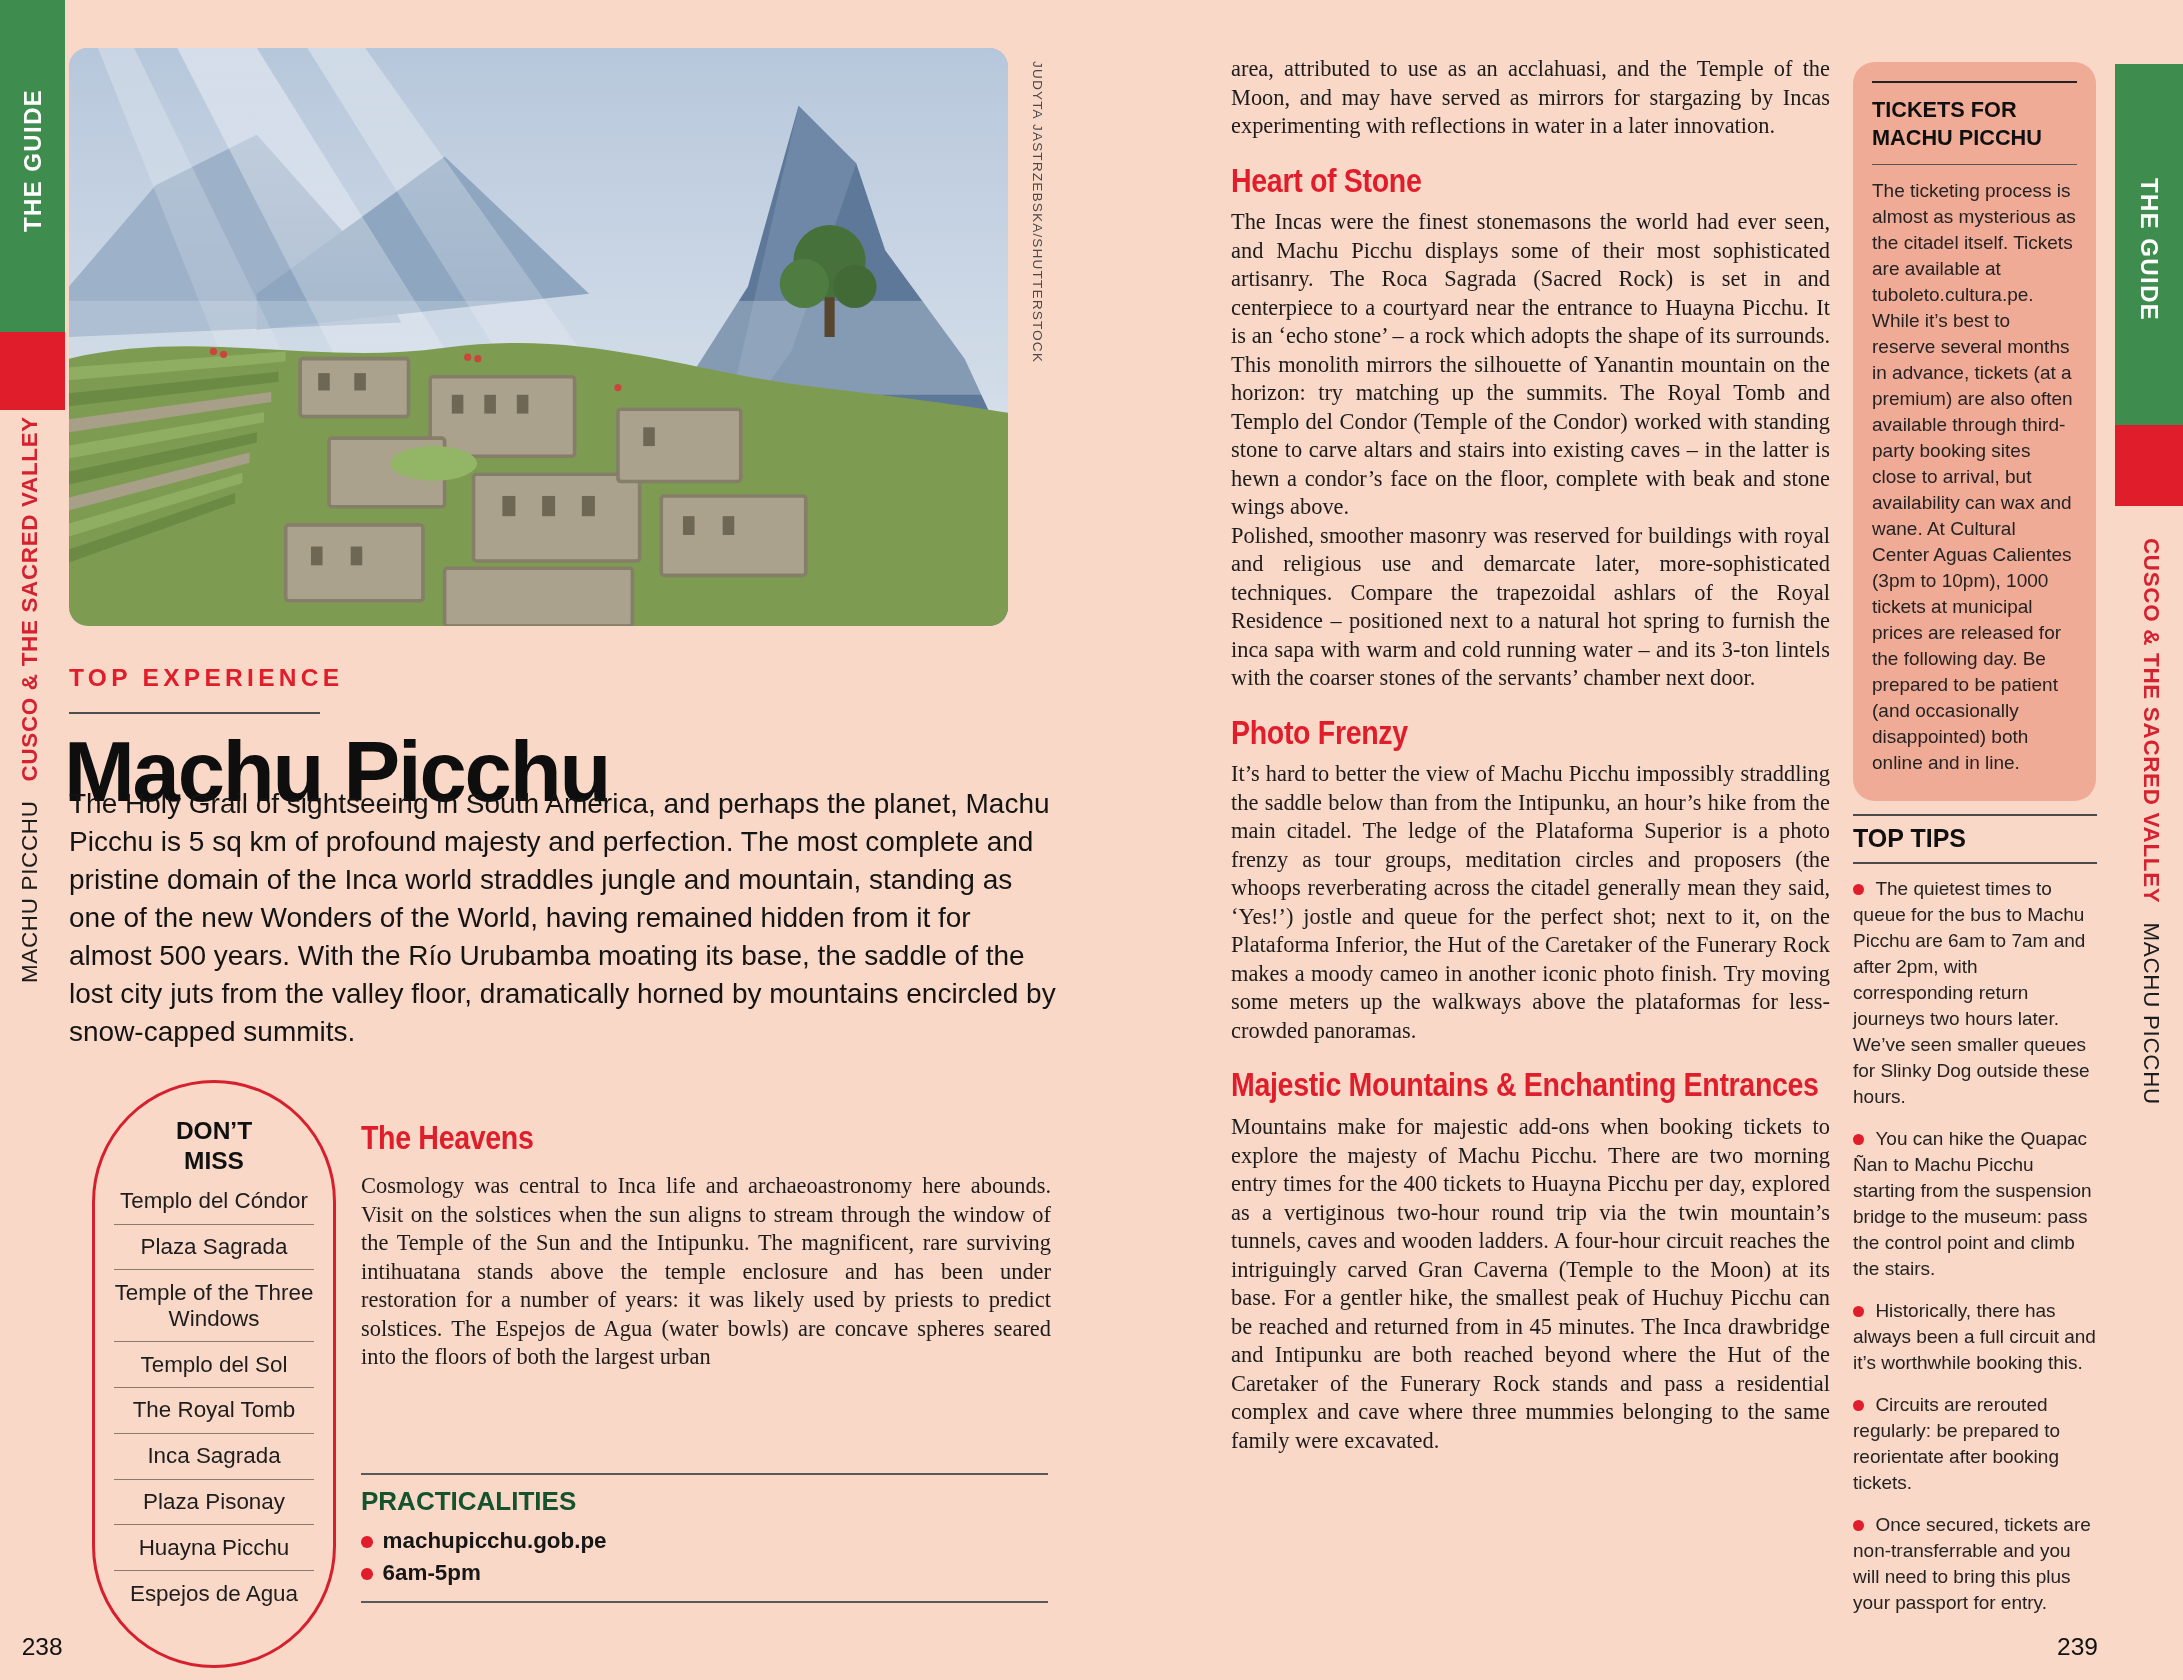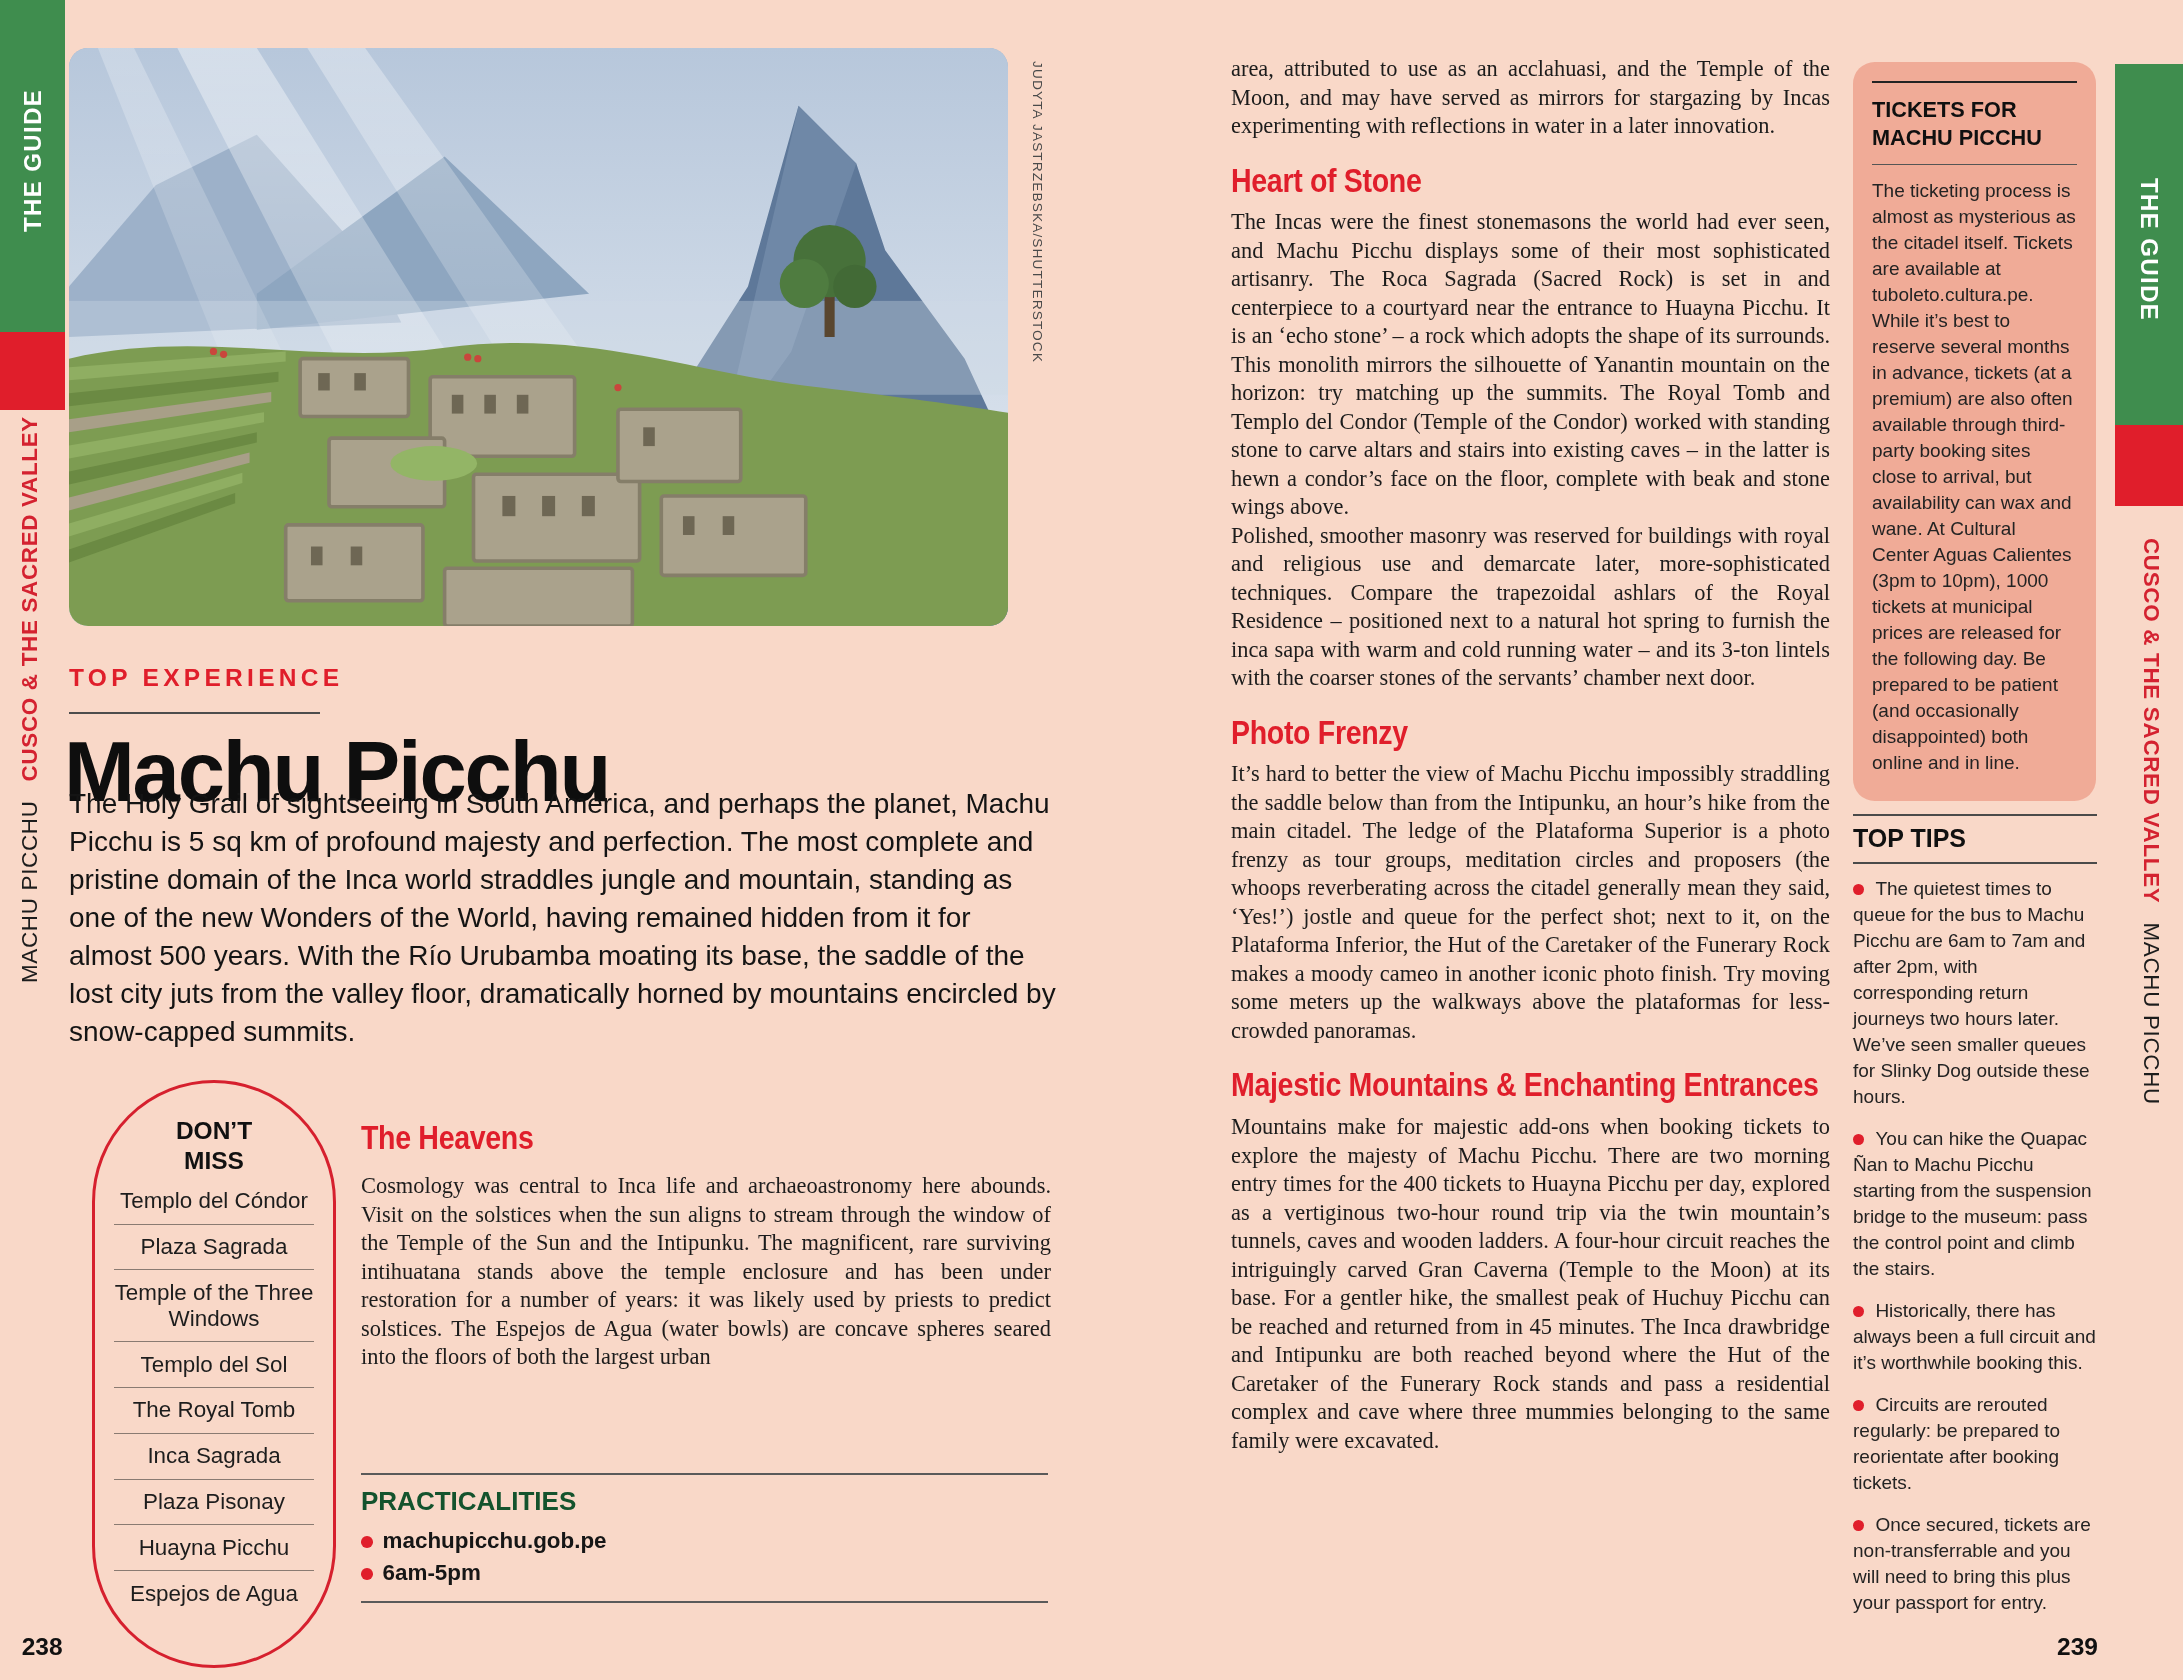--- a/index.html
+++ b/index.html
@@ -54,21 +54,21 @@
   .serif{font-family:"Liberation Serif",serif;font-size:22.4px;line-height:28.5px;
     color:#1c1c1c;text-align:justify;margin:0;}
   .heavens-body{position:absolute;left:361px;top:1172px;width:690px;}
   .pract{position:absolute;left:361px;top:1473px;width:687px;}
   .pract-rule{height:1.8px;background:#5a5a5a;}
   .pract-title{font-size:26px;font-weight:700;color:#14532d;margin:11.6px 0 7.2px;}
   .pract-list{list-style:none;margin:0 0 11.6px;padding:0;font-weight:bold;}
   .pract-list li{font-size:22.4px;line-height:32.5px;color:#161616;}
   .dot{display:inline-block;width:11.6px;height:11.6px;border-radius:50%;background:#e01e2b;
     margin-right:10px;}
-  .pagenum{position:absolute;font-size:24.5px;font-weight:700;color:#111;}
+  .pagenum{position:absolute;font-size:24.5px;font-weight:400;color:#111;}
   .pagenum.left{left:21.7px;top:1633px;}
   .pagenum.right{left:2036px;top:1633px;width:62px;text-align:right;}
   
   .main-col{position:absolute;left:1231px;top:55px;width:599px;}
   .main-col .sec-heading{margin:20px 0 8.7px;}
   .main-col p{margin:0;}
   .tickets{position:absolute;left:1853px;top:62px;width:243px;box-sizing:border-box;
     background:#f0ab97;border-radius:21.7px;padding:19px 19px 24.5px;}
   .tk-rule1{height:2.2px;background:#232323;margin-bottom:13px;}
   .tk-title{margin:0;font-size:21.7px;line-height:28px;font-weight:700;color:#101010;}

